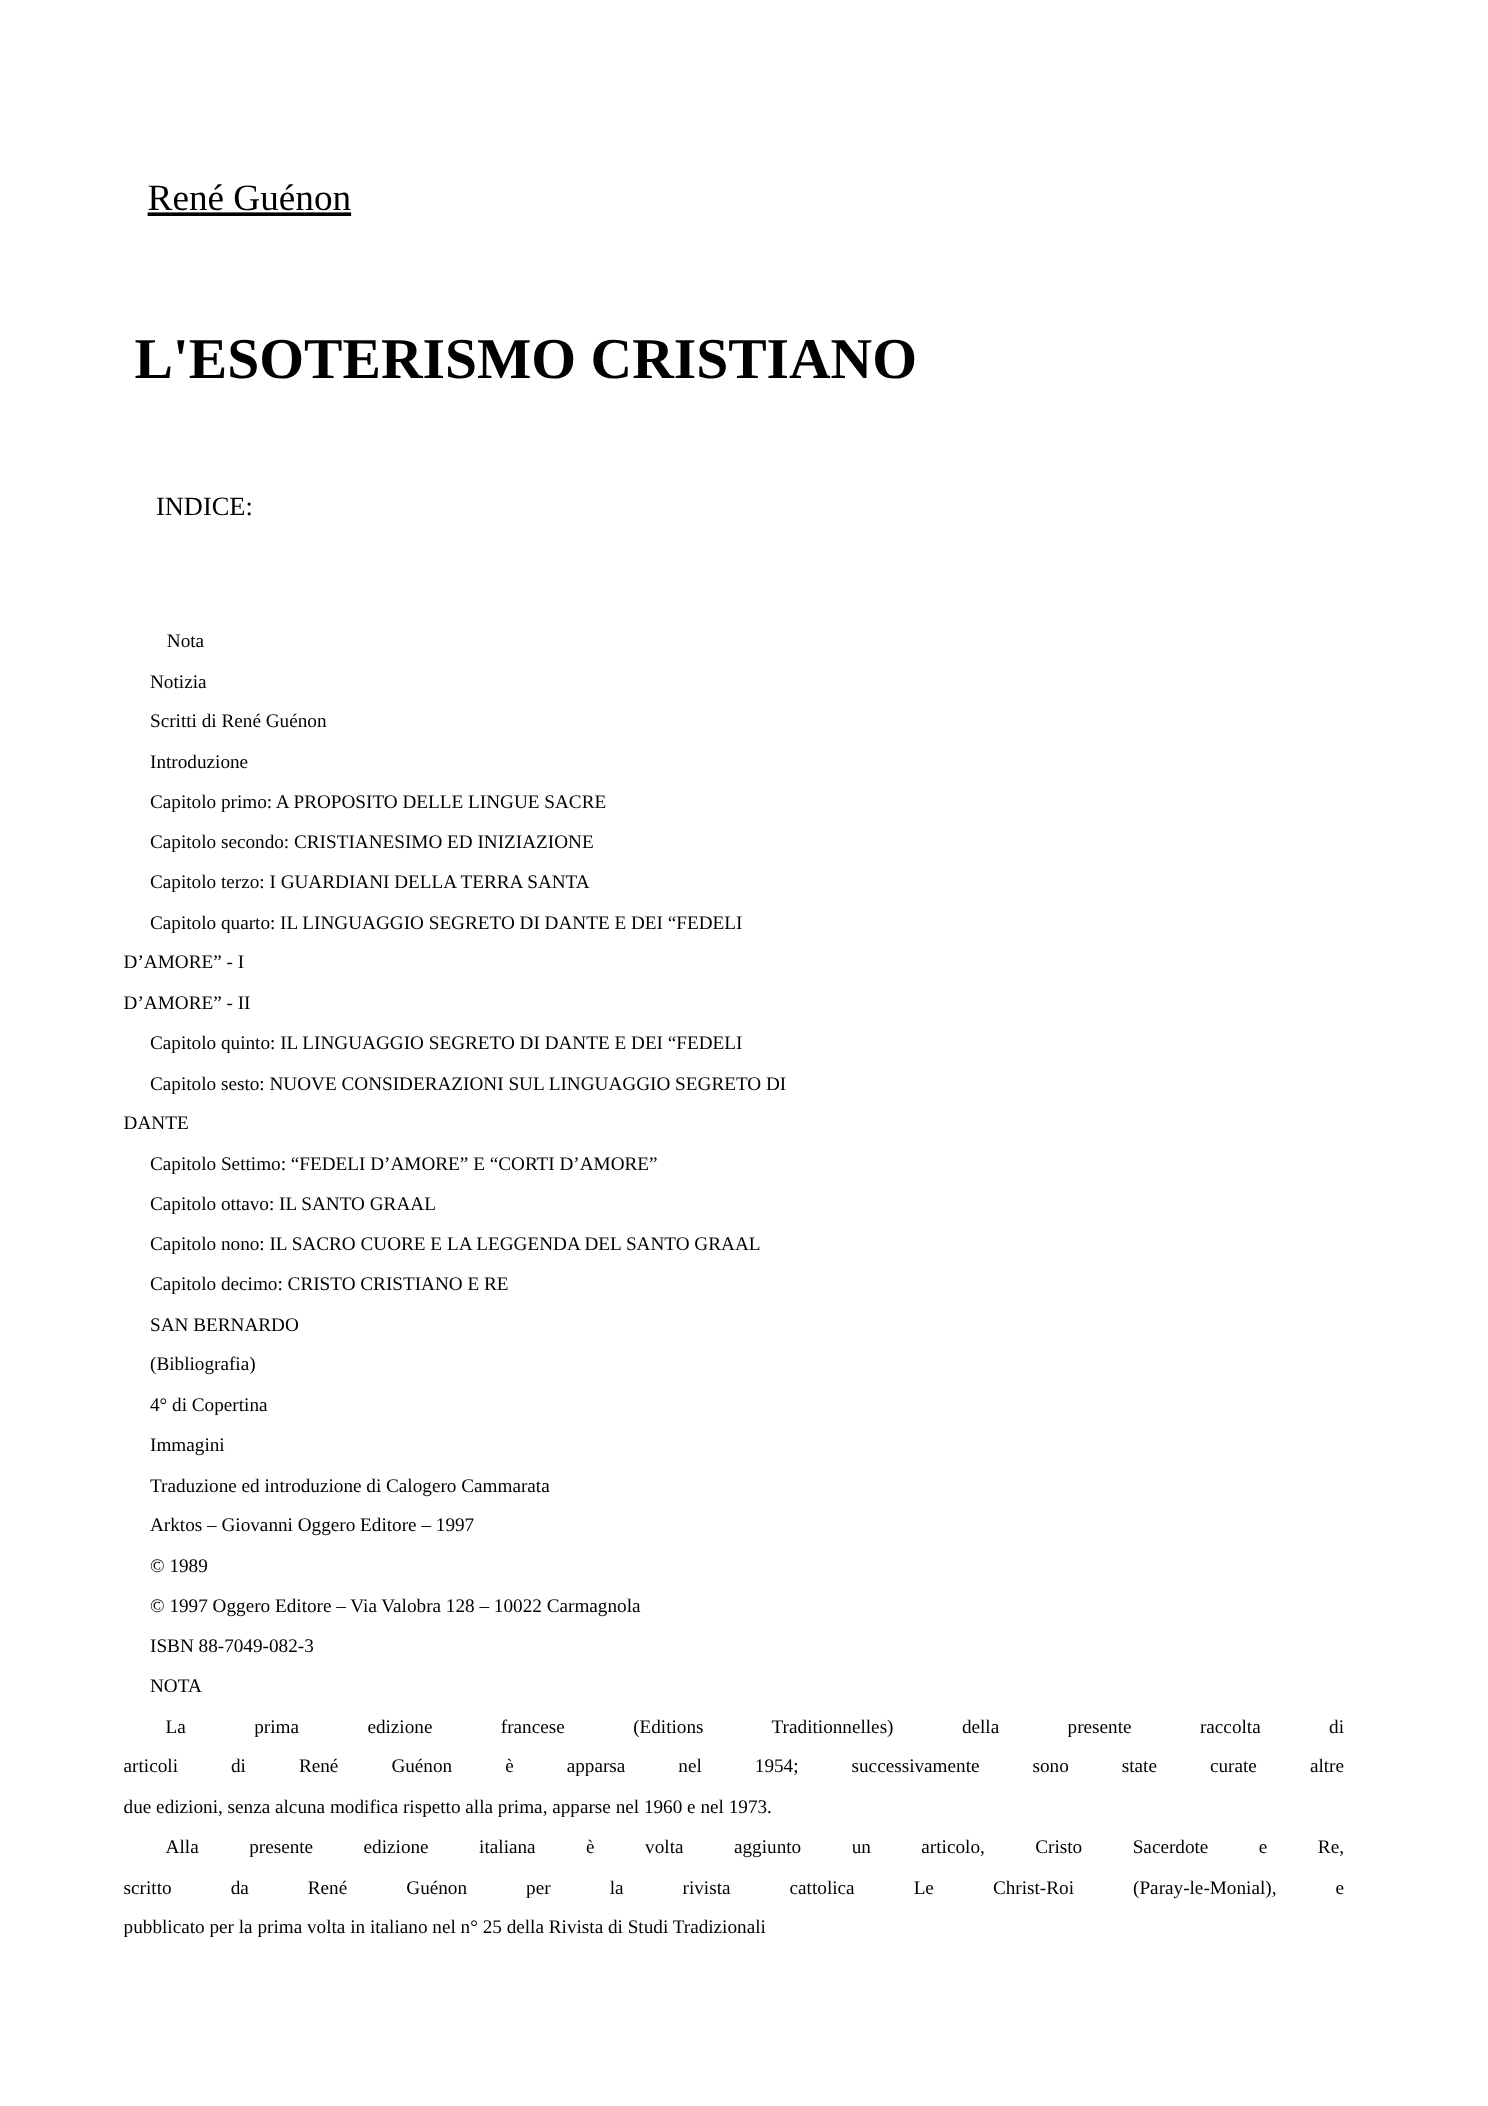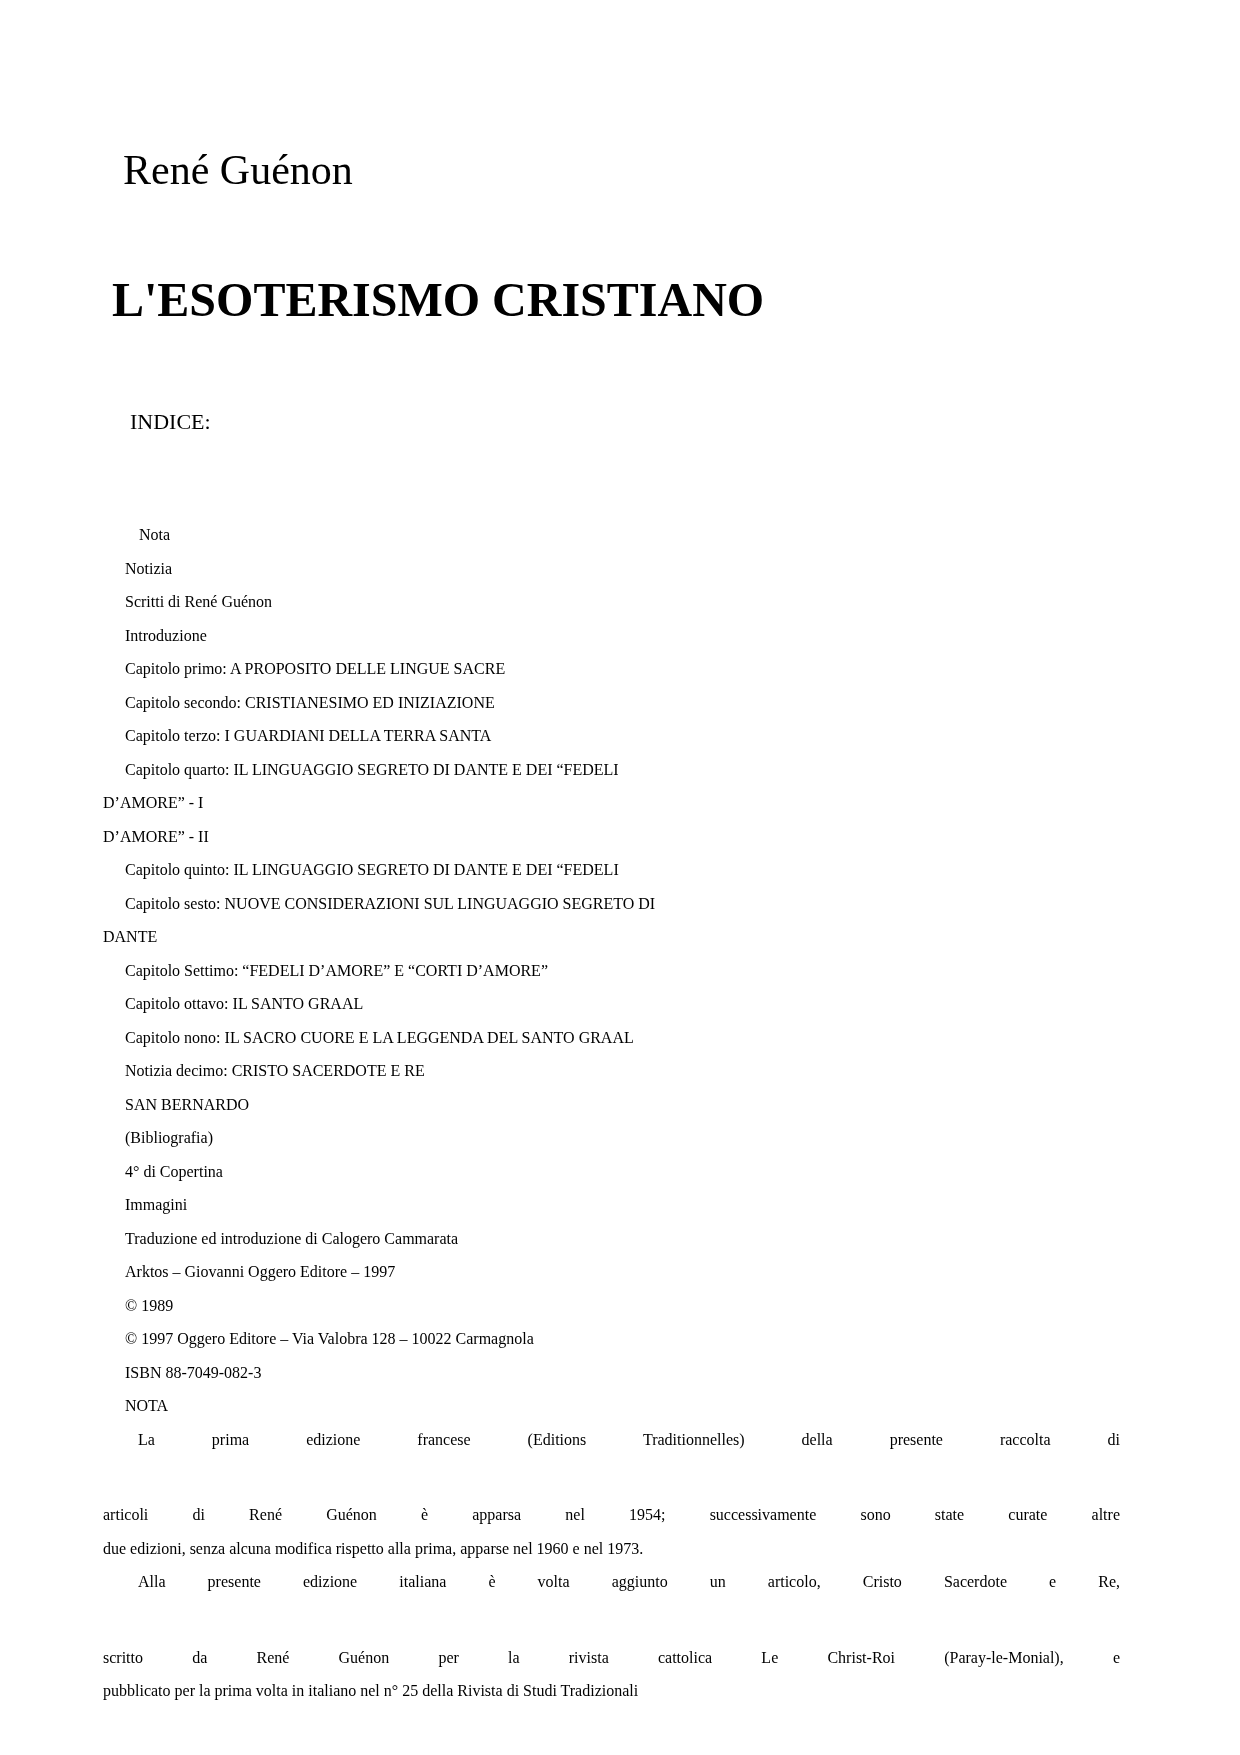--- a/index.html
+++ b/index.html
@@ -13,23 +13,24 @@
     height: 1755px;
     background: #ffffff;
     color: #000000;
     font-family: "Liberation Serif", "DejaVu Serif", serif;
     overflow: hidden;
   }
   .author {
     position: absolute;
     left: 123px;
     top: 149px;
-    font-size: 42px;
+    font-size: 31px;
     line-height: 1;
     white-space: nowrap;
+    text-decoration: underline;
   }
   .title {
     position: absolute;
     left: 112px;
     top: 276px;
     margin: 0;
     font-size: 48px;
     font-weight: bold;
     line-height: 1;
     white-space: nowrap;
@@ -55,21 +56,20 @@
   .entry2 { padding-left: 36px; white-space: nowrap; }
   .wrap   { padding-left: 0;    white-space: nowrap; }
   .pfirst {
     padding-left: 35px;
     text-align: justify;
     text-align-last: justify;
   }
   .pmid {
     text-align: justify;
     text-align-last: justify;
-    margin-top: 42px;
   }
   .plast  { padding-left: 0; }
 </style>
 </head>
 <body>
 
 <div class="page">
   <div class="author">René Guénon</div>
   <h1 class="title">L'ESOTERISMO CRISTIANO</h1>
   <div class="indice">INDICE:</div>
@@ -83,21 +83,21 @@
       <div class="line entry">Capitolo terzo: I GUARDIANI DELLA TERRA SANTA</div>
       <div class="line entry">Capitolo quarto: IL LINGUAGGIO SEGRETO DI DANTE E DEI “FEDELI</div>
       <div class="line wrap">D’AMORE” - I</div>
       <div class="line wrap">D’AMORE” - II</div>
       <div class="line entry">Capitolo quinto: IL LINGUAGGIO SEGRETO DI DANTE E DEI “FEDELI</div>
       <div class="line entry">Capitolo sesto: NUOVE CONSIDERAZIONI SUL LINGUAGGIO SEGRETO DI</div>
       <div class="line wrap">DANTE</div>
       <div class="line entry">Capitolo Settimo: “FEDELI D’AMORE” E “CORTI D’AMORE”</div>
       <div class="line entry">Capitolo ottavo: IL SANTO GRAAL</div>
       <div class="line entry">Capitolo nono: IL SACRO CUORE E LA LEGGENDA DEL SANTO GRAAL</div>
-      <div class="line entry">Notizia decimo: CRISTO SACERDOTE E RE</div>
+      <div class="line entry">Capitolo decimo: CRISTO CRISTIANO E RE</div>
       <div class="line entry">SAN BERNARDO</div>
       <div class="line entry">(Bibliografia)</div>
       <div class="line entry">4° di Copertina</div>
       <div class="line entry">Immagini</div>
       <div class="line entry">Traduzione ed introduzione di Calogero Cammarata</div>
       <div class="line entry">Arktos – Giovanni Oggero Editore – 1997</div>
       <div class="line entry">© 1989</div>
       <div class="line entry">© 1997 Oggero Editore – Via Valobra 128 – 10022 Carmagnola</div>
       <div class="line entry">ISBN 88-7049-082-3</div>
       <div class="line entry">NOTA</div>

